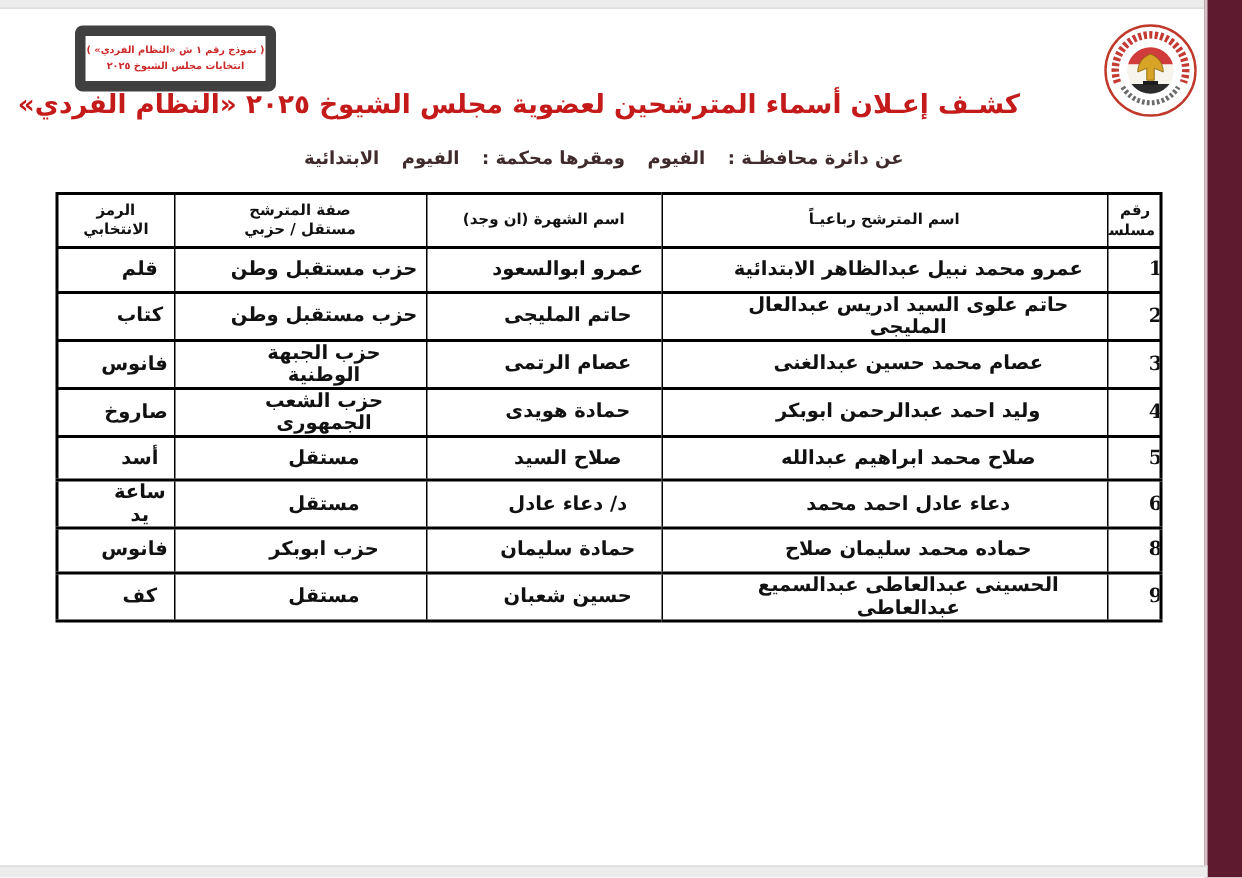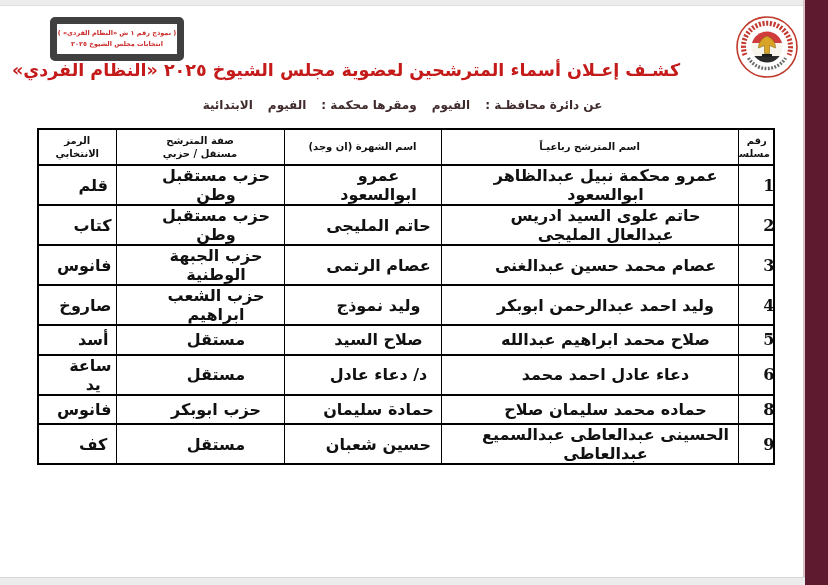--- a/index.html
+++ b/index.html
@@ -37,21 +37,21 @@
     position:absolute;left:37px;top:128px;width:736px;
     border-collapse:collapse;table-layout:fixed;direction:rtl;
     border:2px solid #000000;
   }
   table.candidates th, table.candidates td{
     border:1px solid #000000;border-top-width:2px;border-bottom-width:2px;
     padding:0 4px;text-align:center;vertical-align:middle;
     color:#111111;font-weight:bold;overflow:hidden;
   }
   table.candidates th{height:34px;font-size:10px;line-height:1.35;white-space:pre-line;}
-  table.candidates td{height:27.5px;font-size:16px;padding-left:36px;}
+  table.candidates td{height:27.5px;font-size:13px;padding-left:36px;}
   td.c-serial{font-size:11px;font-family:"DejaVu Serif","Liberation Serif",serif;}
 </style>
 </head>
 <body>
 
 <div class="top-strip"></div>
 <div class="side-bar"></div>
 <div class="bottom-strip"></div>
 
 <div class="form-note">
@@ -101,21 +101,21 @@
       <th>اسم الشهرة (ان وجد)</th>
       <th>صفة المترشح
 مستقل / حزبي</th>
       <th>الرمز
 الانتخابي</th>
     </tr>
   </thead>
   <tbody>
       <tr>
     <td class="c-serial">1</td>
-    <td class="c-name">عمرو محكمة نبيل عبدالظاهر ابوالسعود</td>
+    <td class="c-name">عمرو محمد نبيل عبدالظاهر الابتدائية</td>
     <td class="c-known">عمرو ابوالسعود</td>
     <td class="c-party">حزب مستقبل وطن</td>
     <td class="c-symbol">قلم</td>
   </tr>
       <tr>
     <td class="c-serial">2</td>
     <td class="c-name">حاتم علوى السيد ادريس عبدالعال المليجى</td>
     <td class="c-known">حاتم المليجى</td>
     <td class="c-party">حزب مستقبل وطن</td>
     <td class="c-symbol">كتاب</td>
@@ -123,22 +123,22 @@
       <tr>
     <td class="c-serial">3</td>
     <td class="c-name">عصام محمد حسين عبدالغنى</td>
     <td class="c-known">عصام الرتمى</td>
     <td class="c-party">حزب الجبهة الوطنية</td>
     <td class="c-symbol">فانوس</td>
   </tr>
       <tr>
     <td class="c-serial">4</td>
     <td class="c-name">وليد احمد عبدالرحمن ابوبكر</td>
-    <td class="c-known">وليد نموذج</td>
-    <td class="c-party">حزب الشعب ابراهيم</td>
+    <td class="c-known">حمادة هويدى</td>
+    <td class="c-party">حزب الشعب الجمهورى</td>
     <td class="c-symbol">صاروخ</td>
   </tr>
       <tr>
     <td class="c-serial">5</td>
     <td class="c-name">صلاح محمد ابراهيم عبدالله</td>
     <td class="c-known">صلاح السيد</td>
     <td class="c-party">مستقل</td>
     <td class="c-symbol">أسد</td>
   </tr>
       <tr>

